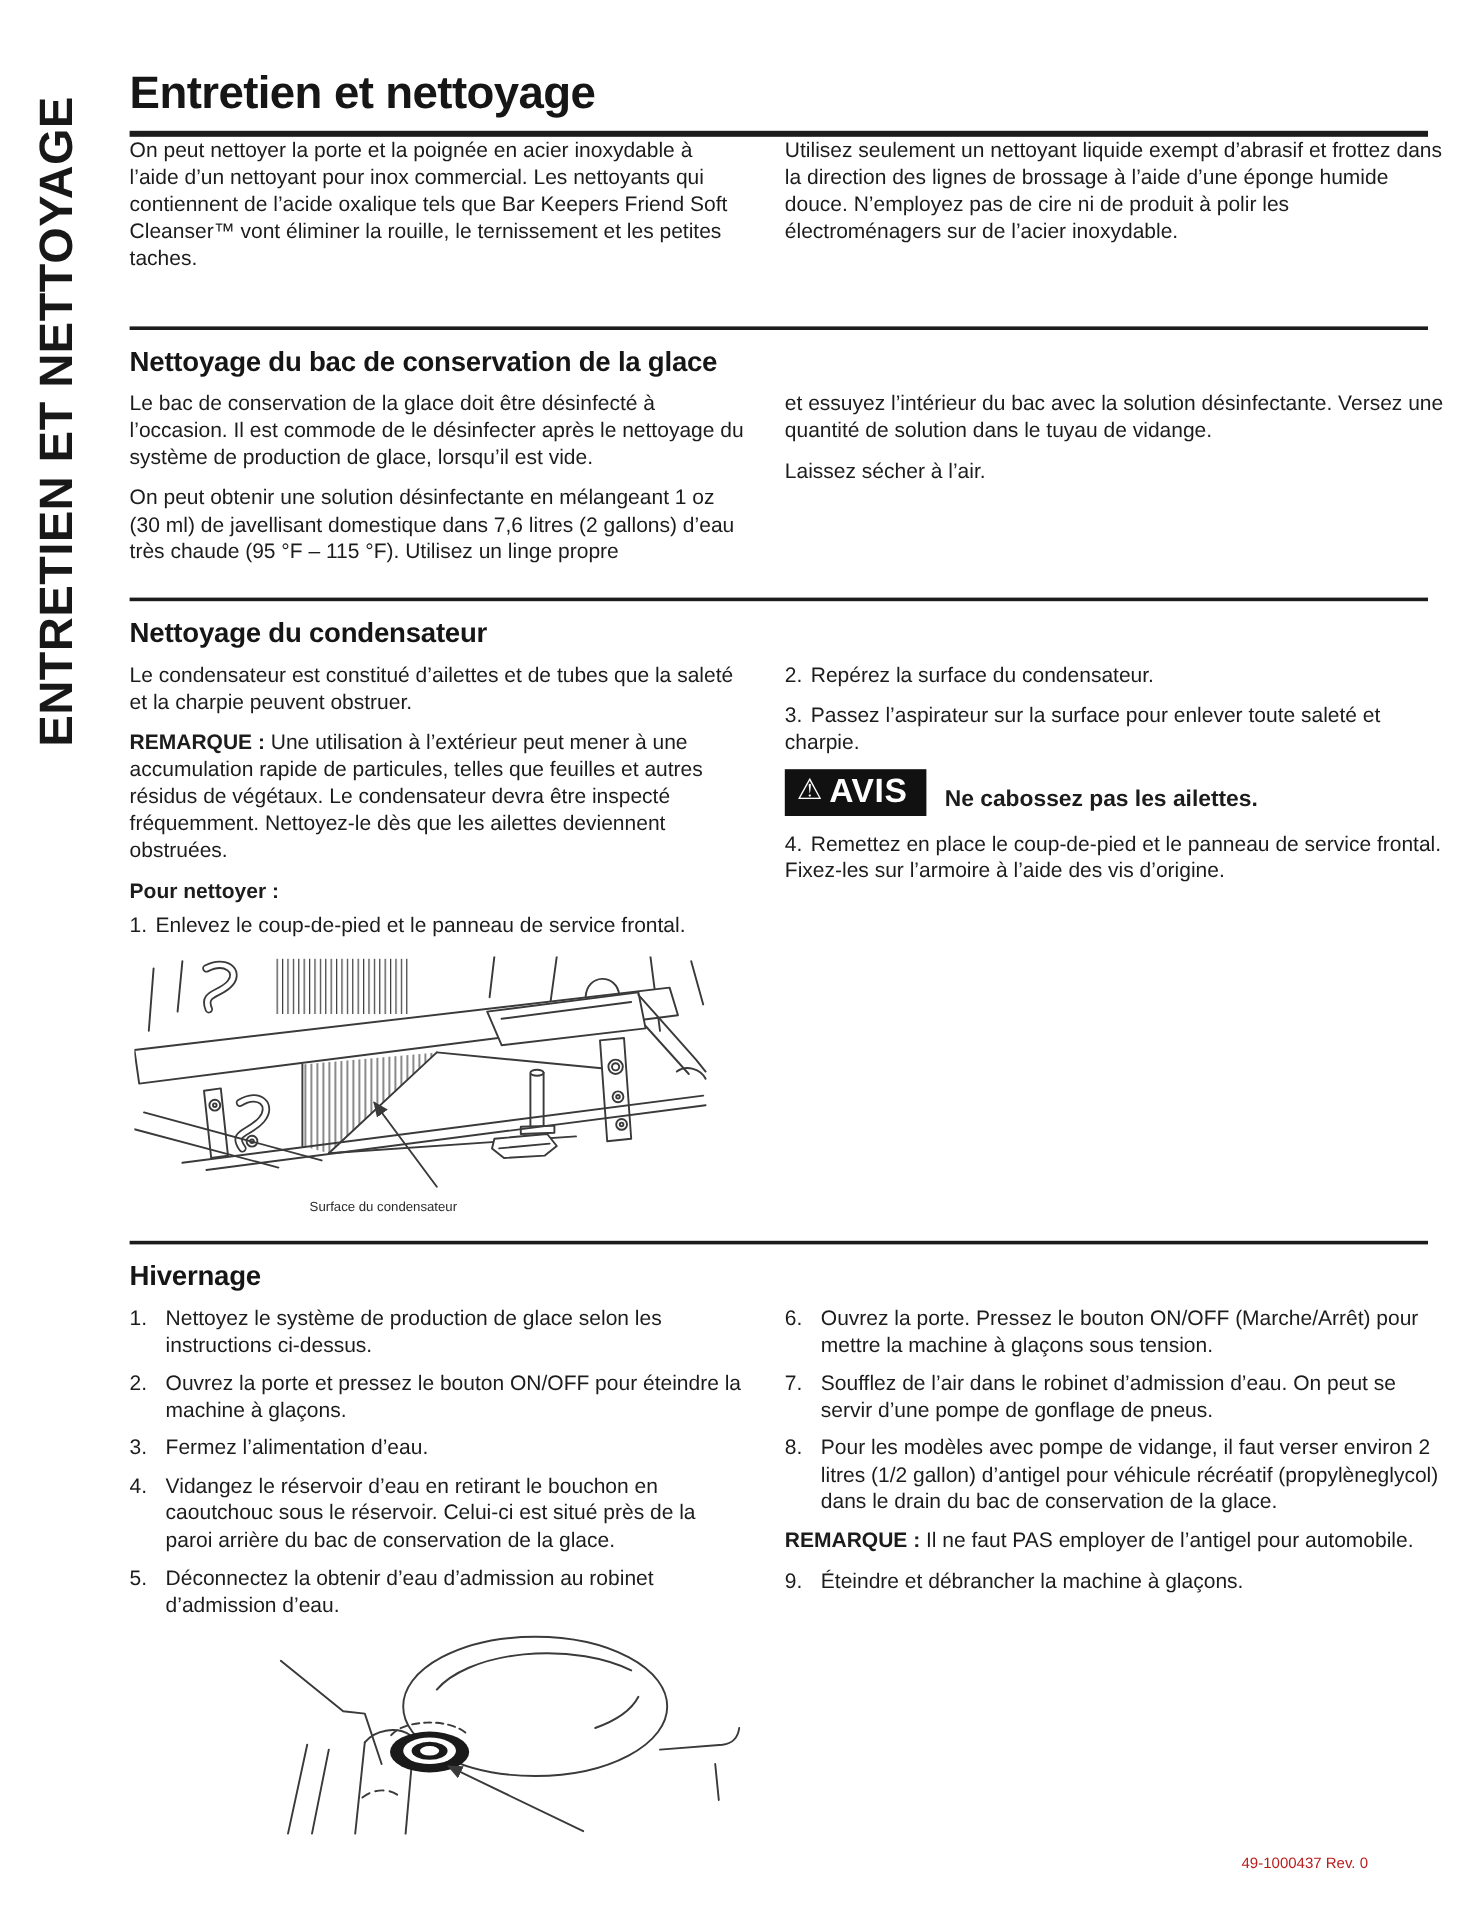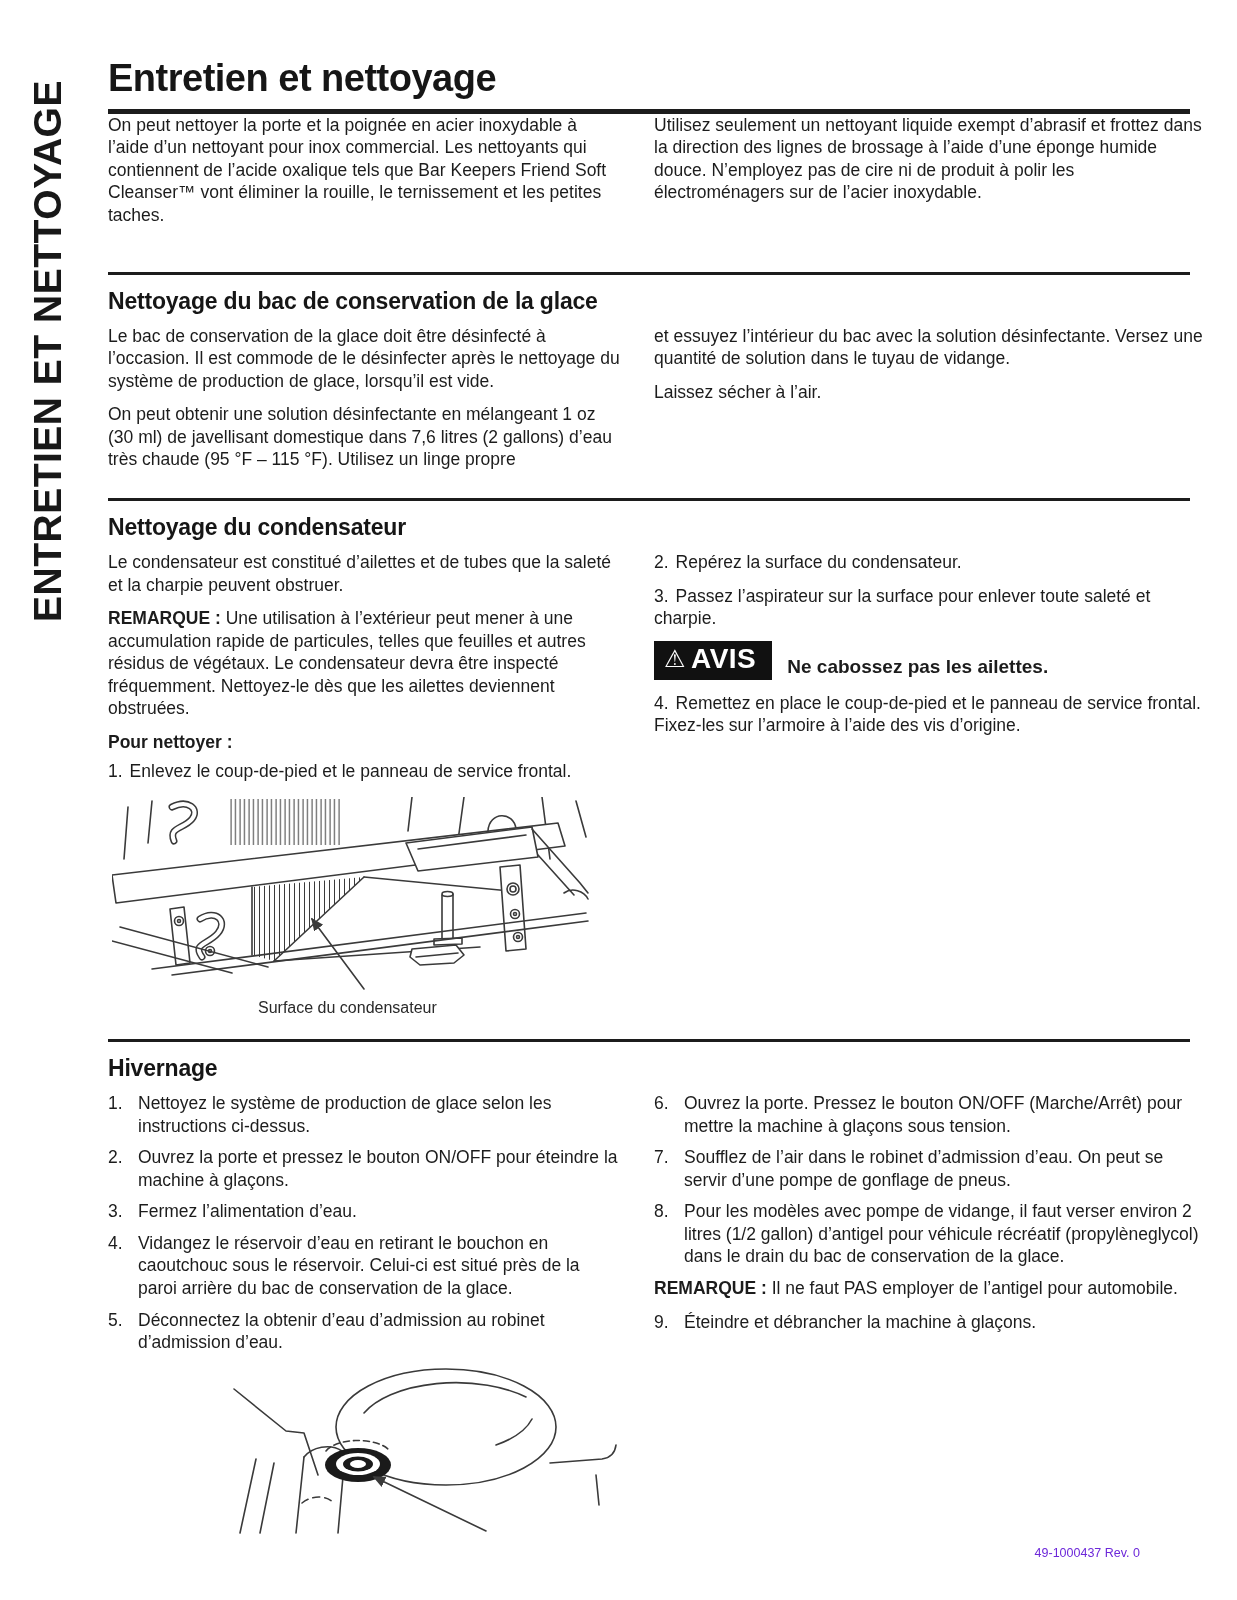--- a/index.html
+++ b/index.html
@@ -38,30 +38,30 @@
   .avis-row{display:flex;align-items:flex-end;gap:15px;margin:6px 0 12px 0;}
   .avis-box{
     background:#111;color:#fff;
     display:flex;align-items:center;gap:5px;
     padding:4px 16px 7px 10px;
     font-size:28px;font-weight:bold;letter-spacing:.5px;line-height:1;
   }
   .avis-box .tri{font-size:24px;line-height:1;}
   .avis-msg{font-size:19px;font-weight:bold;padding-bottom:2px;}
   figure{margin:0;}
-  .fig-caption{font-size:16px;color:#2a2a2a;}
+  .fig-caption{font-size:11px;color:#2a2a2a;}
   .cond-fig{margin:14px 0 0 4px;}
   .cond-fig .fig-caption{margin:2px 0 0 146px;}
   .plug-fig{margin:6px 0 0 120px;}
   svg .ln{stroke:#3a3a3a;stroke-width:1.6;fill:none;stroke-linecap:round;stroke-linejoin:round;}
   svg .lnf{stroke:#3a3a3a;stroke-width:1.6;fill:#fff;stroke-linejoin:round;}
   svg .tube-o{stroke:#3a3a3a;stroke-width:7;fill:none;stroke-linecap:round;}
   svg .tube-i{stroke:#fff;stroke-width:4;fill:none;stroke-linecap:round;}
   .page-number{position:absolute;left:66px;top:1598px;font-size:32px;color:#222;text-align:right;}
-  .doc-ref{position:absolute;right:97px;top:1546px;font-size:12.5px;color:#6d28d9;margin-left:12px;}
+  .doc-ref{position:absolute;right:97px;top:1546px;font-size:12.5px;color:#b91c1c;margin-left:12px;}
   
   .gap-title-s1{margin-top:26px;}
   .rule2{margin-top:34px;}
   .gap-rule-head{margin-top:13px;}
   .rule3{margin-top:16px;}
   .rule4{margin-top:22px;}
 </style>
 </head>
 <body>
 

